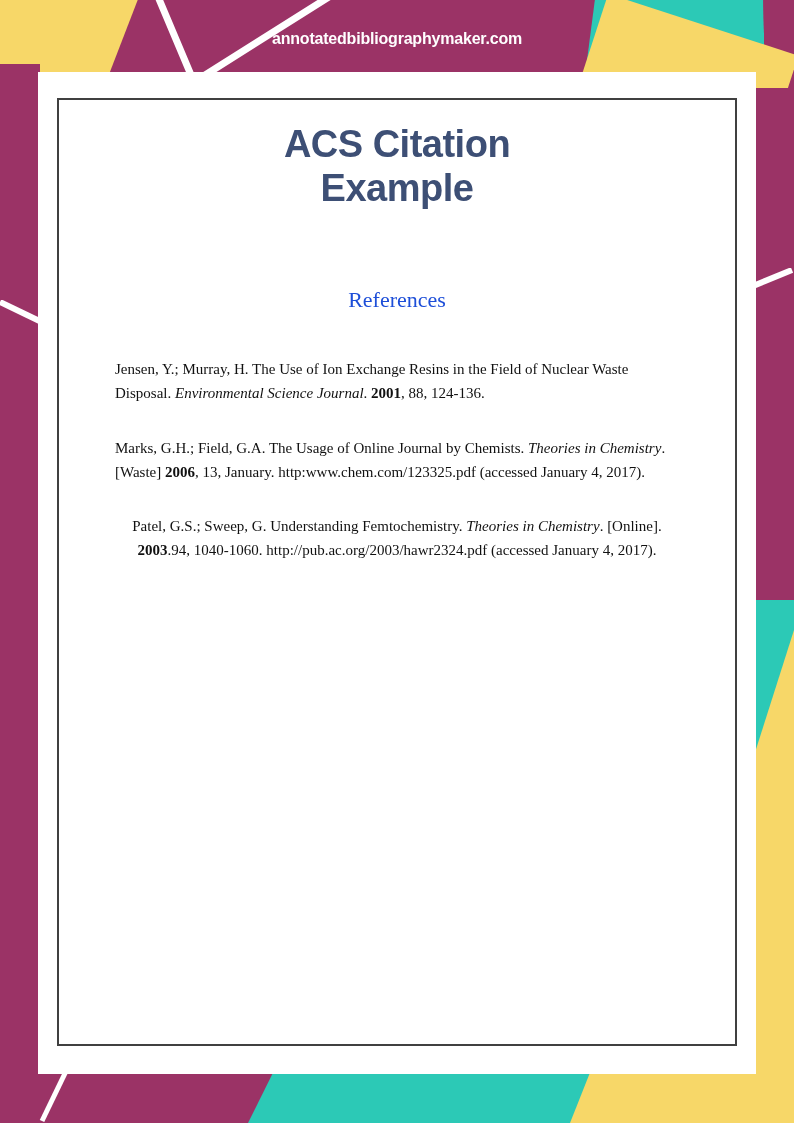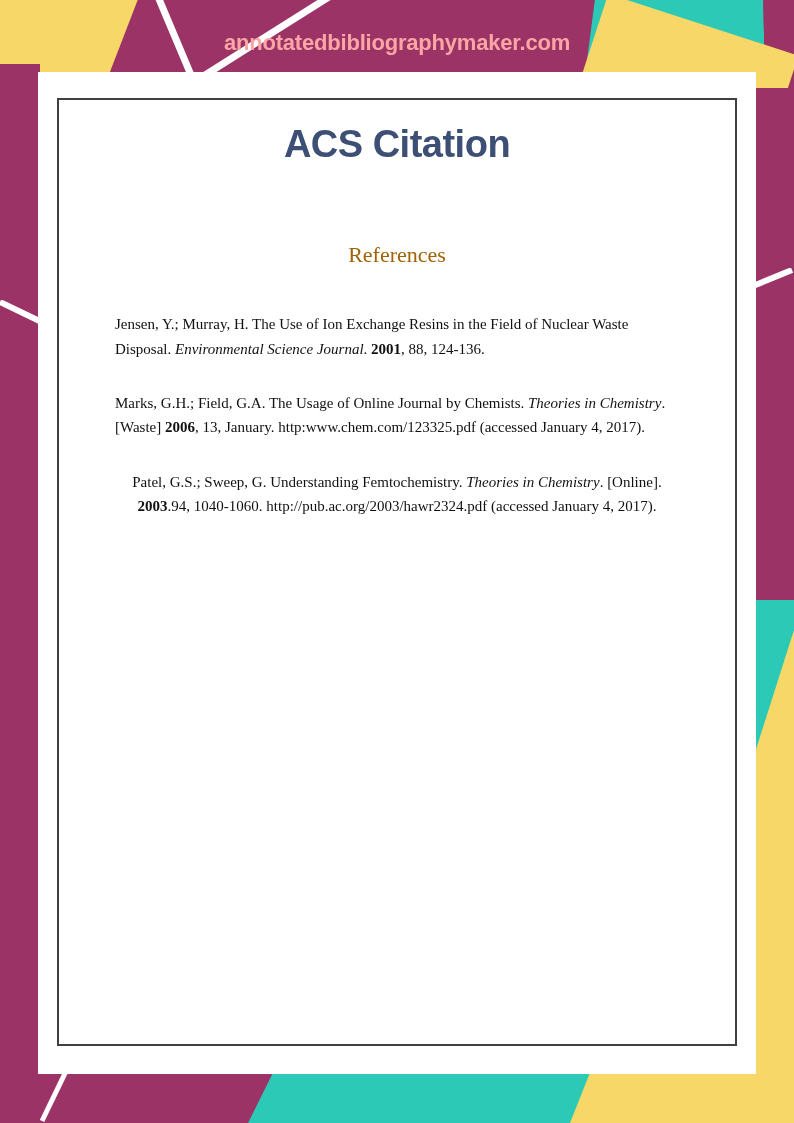--- a/index.html
+++ b/index.html
@@ -161,22 +161,22 @@
     background: #F7D768;
   }
 
   
   .site-url {
     position: absolute;
     left: 0;
     top: 30px;
     width: 794px;
     text-align: center;
-    color: #fca5a5;
-    font-size: 22px;
+    color: #ffffff;
+    font-size: 16px;
     font-weight: bold;
     letter-spacing: -0.2px;
     font-family: "Liberation Sans", sans-serif;
     z-index: 5;
   }
 
   
   .card {
     position: absolute;
     left: 38px;
@@ -211,21 +211,21 @@
   .title .t-line { display: block; }
 
   .body-area {
     padding: 0 56px;
   }
 
   .ref-heading {
     text-align: center;
     font-family: "Liberation Serif", serif;
     font-size: 22px;
-    color: #a16207;
+    color: #1d4ed8;
     margin-top: 76px;
     margin-bottom: 0;
     font-weight: normal;
   }
 
   .citations {
     margin-top: 44px;
   }
 
   .citation {
@@ -287,20 +287,21 @@
     </svg>
   </div>
 
   <div class="site-url">annotatedbibliographymaker.com</div>
 
   <div class="card">
     <div class="card-inner">
 
       <h1 class="title">
         <span class="t-line">ACS Citation</span>
+        <span class="t-line">Example</span>
       </h1>
 
       <div class="body-area">
 
         <div class="ref-heading">References</div>
 
         <div class="citations">
 
           <p class="citation"><span>Jensen, Y.; Murray, H.</span> <span>The Use of Ion Exchange Resins in the Field of Nuclear Waste Disposal.</span> <span class="it">Environmental Science Journal</span>. <span class="bd">2001</span>, <span>88</span>, <span>124-136.</span></p>
 

